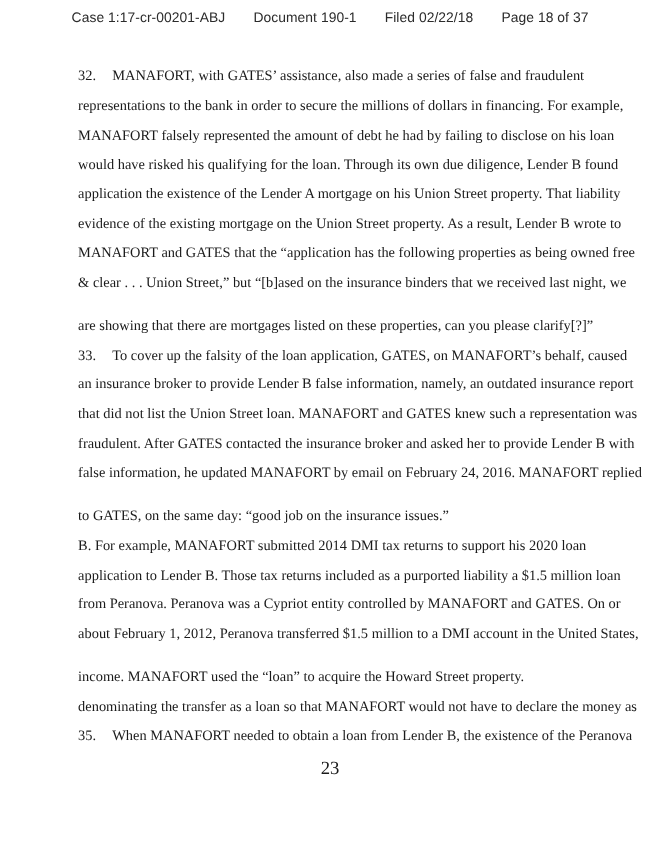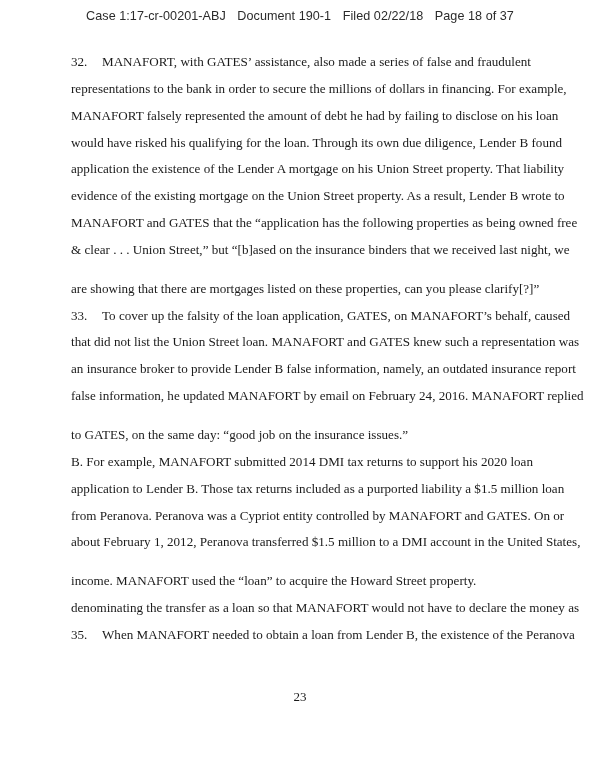--- a/index.html
+++ b/index.html
@@ -1,32 +1,32 @@
 <!DOCTYPE html>
 <html><head>
   <meta charset="utf-8">
   <style>
     html, body { margin: 0; padding: 0; background: #ffffff; }
     body { width: 600px; height: 776px; position: relative; overflow: hidden; color: #1a1a1a; }
     .header {
       position: absolute; top: 9px; left: 0; width: 600px; text-align: center;
       font-family: "Liberation Sans", sans-serif; font-size: 12.6px; color: #2b2b2b; letter-spacing: 0.05px;
     }
-    .header span { margin: 0 4px; text-align: right; }
+    .header span { margin: 0 11px; text-align: right; }
     .body-text {
-      position: absolute; top: 49px; left: 71px; width: 460px;
+      position: absolute; top: 56px; left: 71px; width: 460px;
       font-family: "Liberation Serif", serif; font-size: 13.1px; line-height: 26.85px;
       color: #1a1a1a;
     }
     .line { display: block; white-space: nowrap; text-align: justify; text-align-last: justify; height: 26.85px; }
     .line.last { text-align-last: left; margin-top: 12px; }
     .pnum { display: inline-block; width: 31px; }
     .page-number {
       position: absolute; top: 689px; left: 0; width: 600px; text-align: center;
-      font-family: "Liberation Serif", serif; font-size: 13px; color: #1a1a1a;
+      font-family: "Liberation Serif", serif; font-size: 17px; color: #1a1a1a;
     }
   </style>
 </head>
 <body>
 
 <div class="header">
   <span>Case 1:17-cr-00201-ABJ</span>
   <span>Document 190-1</span>
   <span>Filed 02/22/18</span>
   <span>Page 18 of 37</span>
@@ -41,22 +41,23 @@
     <span class="line">would have risked his qualifying for the loan.  Through its own due diligence, Lender B found</span>
     <span class="line">application the existence of the Lender A mortgage on his Union Street property.  That liability</span>
     <span class="line">evidence of the existing mortgage on the Union Street property.  As a result, Lender B wrote to</span>
     <span class="line">MANAFORT and GATES that the “application has the following properties as being owned free</span>
     <span class="line">&amp; clear . . . Union Street,” but “[b]ased on the insurance binders that we received last night, we</span>
     <span class="line last">are showing that there are mortgages listed on these properties, can you please clarify[?]”</span>
   </div>
 
   <div>
     <span class="line"><span class="pnum">33.</span><span>To cover up the falsity of the loan application, GATES, on MANAFORT’s behalf, caused</span></span>
+    <span class="line">an insurance broker to provide Lender B false information, namely, an outdated insurance report</span>
     <span class="line">that did not list the Union Street loan.  MANAFORT and GATES knew such a representation was</span>
-    <span class="line">an insurance broker to provide Lender B false information, namely, an outdated insurance report</span>
+    <span class="line">fraudulent.   After GATES contacted the insurance broker and asked her to provide Lender B with</span>
     <span class="line">false information, he updated MANAFORT by email on February 24, 2016.  MANAFORT replied</span>
     <span class="line last">to GATES, on the same day: “good job on the insurance issues.”</span>
   </div>
 
   <div>
     <span class="line">B.  For example, MANAFORT submitted 2014 DMI tax returns to support his 2020 loan</span>
     <span class="line">application to Lender B.  Those tax returns included as a purported liability a $1.5 million loan</span>
     <span class="line">from Peranova.  Peranova was a Cypriot entity controlled by MANAFORT and GATES.  On or</span>
     <span class="line">about February 1, 2012, Peranova transferred $1.5 million to a DMI account in the United States,</span>
     <span class="line last">income.  MANAFORT used the “loan” to acquire the Howard Street property.</span>

